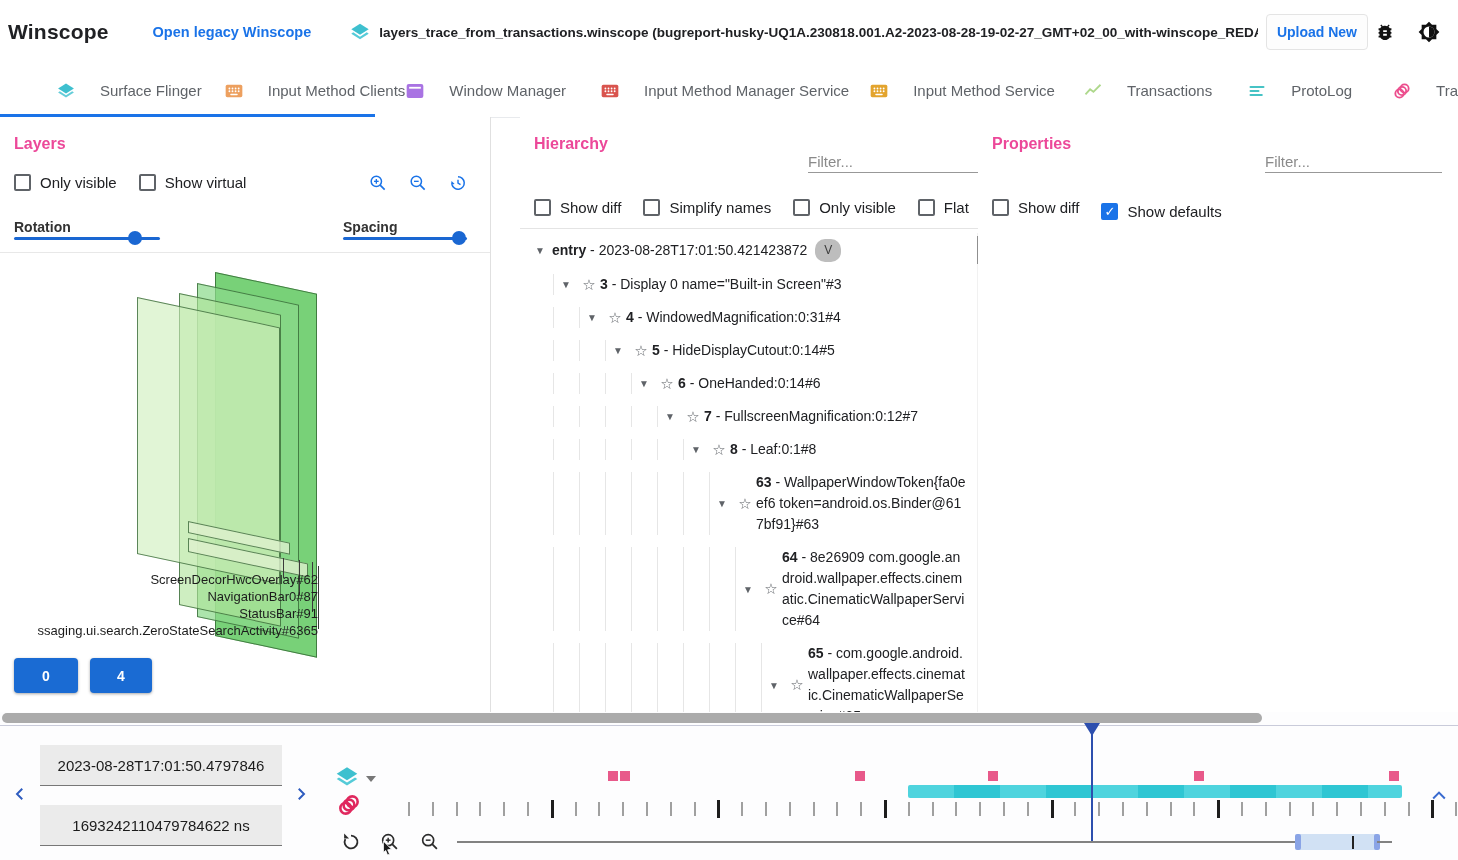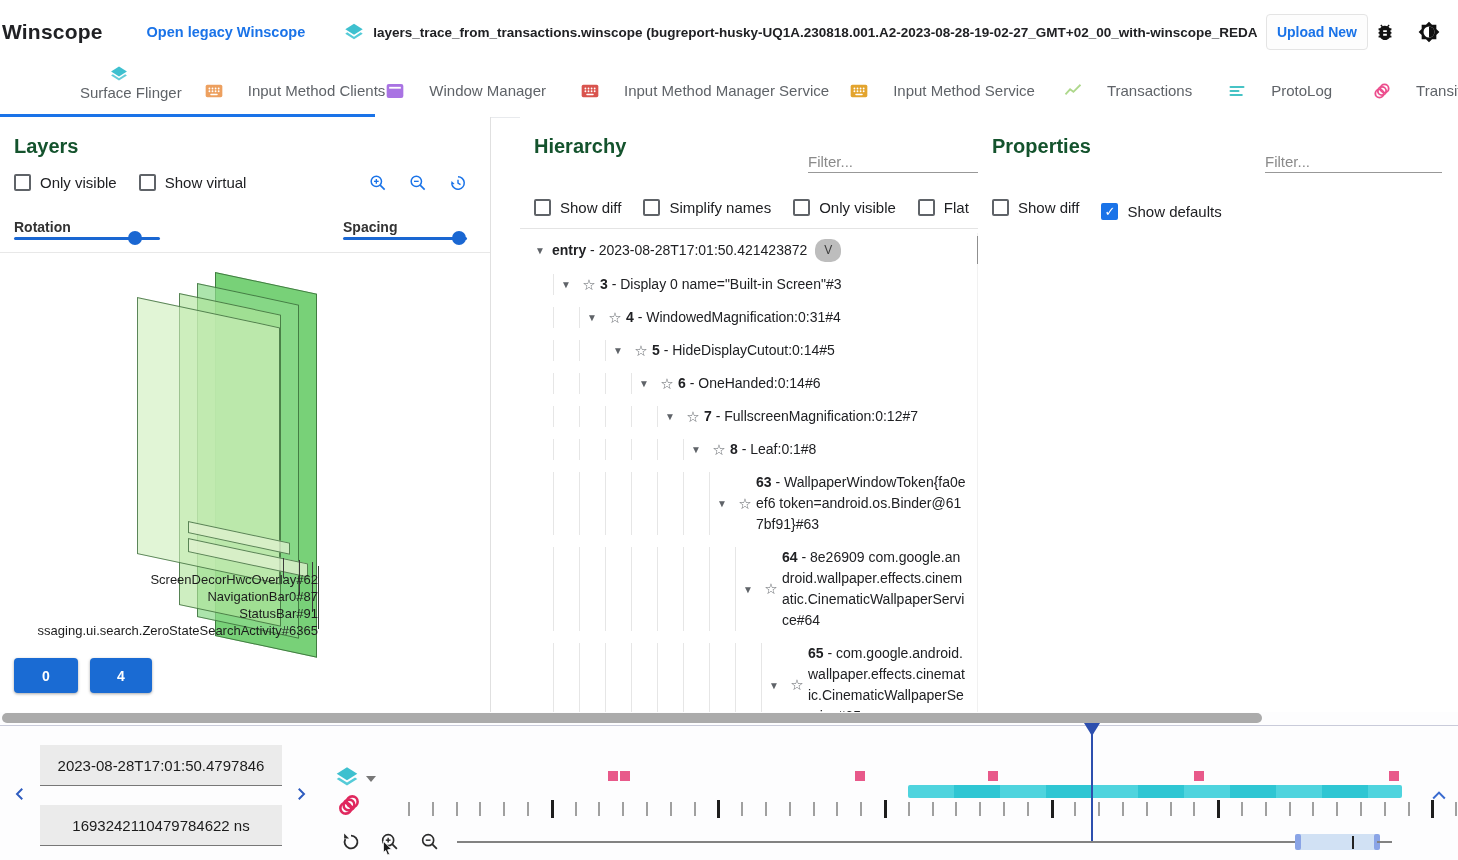--- a/index.html
+++ b/index.html
@@ -2,21 +2,21 @@
 <html><head>
 <meta charset="utf-8">
 <style>
   html,body{margin:0;padding:0;background:#fff;}
   .app{position:relative;width:1458px;height:860px;overflow:hidden;background:#fff;
        font-family:"Liberation Sans","DejaVu Sans",sans-serif;color:#202124;}
   .abs{position:absolute;}
 
   
   .header{position:absolute;top:0;left:0;width:1458px;height:64px;display:flex;align-items:center;background:#fff;}
-  .app-title{font-size:21px;font-weight:700;margin-left:2px;letter-spacing:.2px;}
+  .app-title{font-size:21px;font-weight:700;margin-left:8px;letter-spacing:.2px;}
   .legacy-link{font-size:14.5px;font-weight:700;color:#1a73e8;margin-left:44px;cursor:pointer;white-space:nowrap;}
   .file-chip{display:flex;align-items:center;margin-left:38px;flex:1;min-width:0;}
   .file-name{font-size:13.5px;font-weight:600;margin-left:8px;white-space:nowrap;overflow:hidden;max-width:930px;}
   .upload-btn{border:1px solid #e4e4e4;border-radius:4px;background:#fdfdfd;color:#1a73e8;font-weight:700;
               font-size:14px;padding:9px 10px;margin-left:8px;white-space:nowrap;cursor:pointer;}
   .hdr-icon{margin-left:6px;display:flex;align-items:center;}
   .hdr-icon.last{margin-left:22px;margin-right:18px;}
 
   
   .tabbar{position:absolute;top:64px;left:0;width:1458px;height:53px;display:flex;align-items:center;
@@ -24,21 +24,21 @@
   .tab{display:flex;align-items:center;height:100%;cursor:pointer;flex:0 0 auto;}
   .tab .ticon{width:20px;height:20px;display:inline-block;}
   .tab .tlabel{font-size:15px;font-weight:500;color:#5f6368;margin-left:24px;white-space:nowrap;}
   .inkbar{position:absolute;left:0;bottom:0;width:375px;height:3px;background:#1a73e8;}
 
   
   .panel{position:absolute;top:117px;height:595px;background:#fff;}
   #layersPanel{left:0;width:490px;border-right:1px solid #e0e0e0;}
   #hierarchyPanel{left:520px;width:488px;border-right:1px solid #e0e0e0;}
   #propertiesPanel{left:978px;width:480px;}
-  .panel-title{position:absolute;top:18px;left:14px;font-size:20px;font-weight:600;color:#14532d;}
+  .panel-title{position:absolute;top:18px;left:14px;font-size:16px;font-weight:600;color:#ec4899;}
   .filter-input{position:absolute;top:34px;width:177px;border:none;border-bottom:1px solid #989898;
                 font-size:15px;color:#202124;outline:none;background:transparent;padding:2px 0;}
   .filter-input::placeholder{color:#8a8a8a;}
 
   .cbrow{display:inline-flex;align-items:center;margin-right:22px;cursor:pointer;}
   .cbox{width:17px;height:17px;border:2px solid #5f6368;border-radius:2px;display:inline-flex;
         align-items:center;justify-content:center;font-size:13px;color:#fff;box-sizing:border-box;background:#fff;}
   .cbox.checked{background:#1a73e8;border-color:#1a73e8;}
   .cblabel{font-size:15px;margin-left:9px;white-space:nowrap;}
 
@@ -121,21 +121,21 @@
       <svg viewBox="0 0 24 24" width="22" height="22">
           <path fill="#111" d="M20 15.31 23.31 12 20 8.69V4h-4.69L12 .69 8.69 4H4v4.69L.69 12 4 15.31V20h4.69L12 23.31 15.31 20H20z"></path>
           <circle cx="12" cy="12" r="6" fill="#fff"></circle>
           <path fill="#111" d="M12 18V6a6 6 0 0 1 0 12z"></path>
         </svg>
     </span>
   </div>
 
   <div class="tabbar" id="tabbar">
     <div class="inkbar"></div>
-  <div class="tab" style="margin-left: 56px; flex-direction: column;">
+  <div class="tab" style="margin-left: 56px;">
         <span class="ticon"><svg viewBox="0 0 24 24" width="20" height="20">
             <path d="M12 3 2.5 9l9.5 6 9.5-6z" fill="#3ec0cf"></path>
             <path d="M4.6 12.4 2.5 13.8l9.5 6 9.5-6-2.1-1.4-7.4 4.7z" fill="#3ec0cf" opacity=".8"></path>
           </svg></span>
         <span class="tlabel">Surface Flinger</span>
       </div>
       <div class="tab" style="margin-left: 22px;">
         <span class="ticon"><svg viewBox="0 0 24 24" width="20" height="20">
             <rect x="2" y="4.5" width="20" height="15" rx="2" fill="#eda05f"></rect>
             <g fill="#fff">

